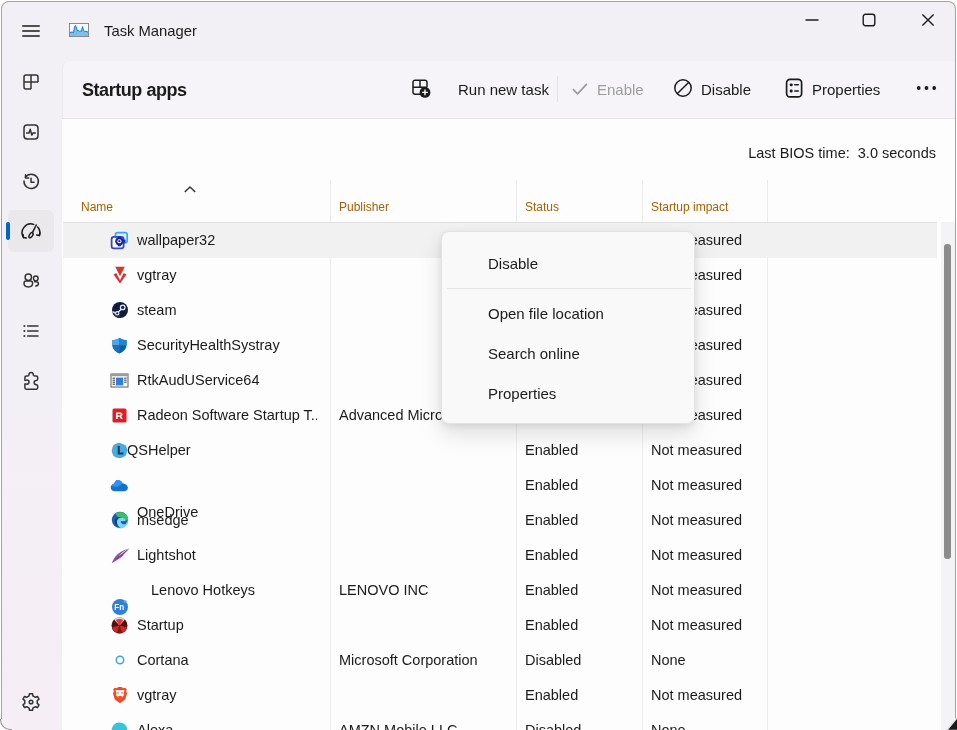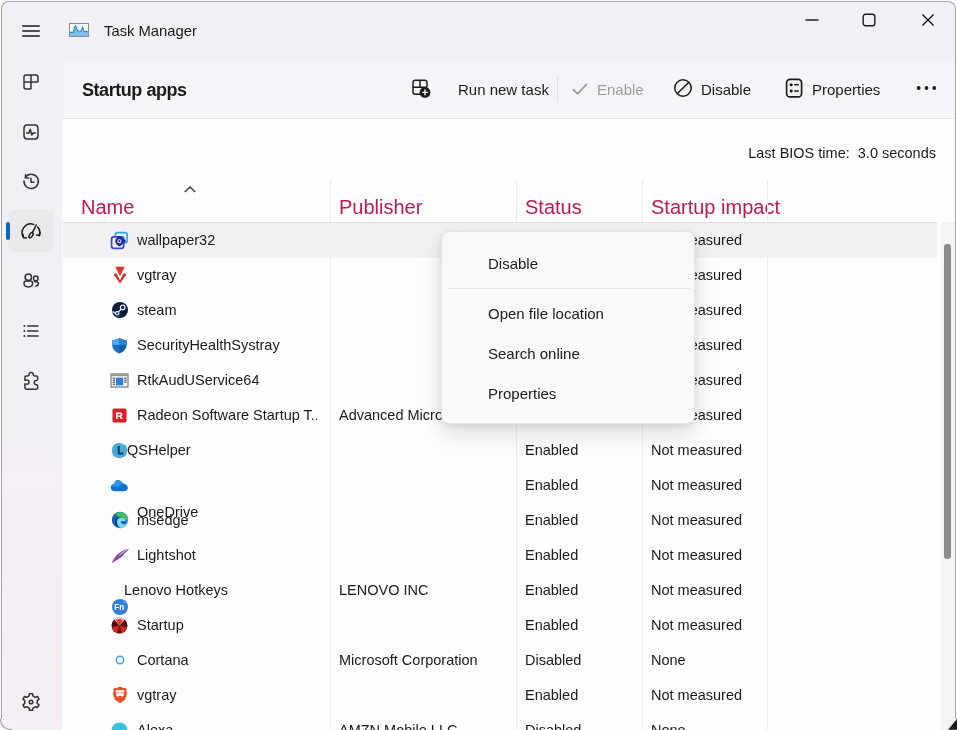--- a/index.html
+++ b/index.html
@@ -11,22 +11,22 @@
   border:1px solid #a5a1a6; border-bottom:none; border-radius:8px 8px 0 0; }
 .card { position:absolute; left:62px; top:60px; width:893px; height:59px;
   background:#f6f4f8; border-top-left-radius:8px;
   border-left:1px solid #edeaef; border-top:1px solid #f2eff4; }
 .content { position:absolute; left:62px; top:119px; width:893px; height:611px;
   background:#fdfdfd; }
 .t { position:absolute; white-space:nowrap; color:#1b1b1b;
   font-size:14.5px; line-height:18px; }
 .ct { position:absolute; white-space:nowrap; color:#1b1b1b;
   font-size:14.5px; line-height:18px; overflow:hidden; }
-.hdr { position:absolute; white-space:nowrap; color:#be185d;
-  font-size:20px; line-height:18px; }
+.hdr { position:absolute; white-space:nowrap; color:#a16207;
+  font-size:12px; line-height:18px; }
 .vline { position:absolute; width:1px; background:#ececec; }
 .menu { position:absolute; left:441px; top:231px; width:254px; height:193px;
   background:#f9f9f9; border:1px solid #e3e3e3; border-radius:8px;
   box-shadow:0 10px 22px rgba(0,0,0,0.13), 0 2px 6px rgba(0,0,0,0.08); }
 .mi { position:absolute; left:46px; white-space:nowrap; color:#1b1b1b;
   font-size:15px; line-height:18px; }
 </style></head>
 <body>
 <div class="win"></div>
 
@@ -306,21 +306,21 @@
 <div class="ct" style="left:525px;top:546px;width:110px;">Enabled</div>
 <div class="ct" style="left:651px;top:546px;width:112px;">Not measured</div>
 <div class="abs" style="left:63px;top:572.5px;width:874px;height:35px;"></div>
 <div class="abs" style="left:110.5px;top:581.0px;width:18px;height:18px;margin-top:17px;">
     <svg width="18" height="18" viewBox="0 0 18 18">
 <circle cx="9" cy="9" r="8" fill="#2e7fd6"></circle>
 <text x="8.2" y="12.2" font-family="Liberation Sans,sans-serif" font-size="8.2" font-weight="bold" fill="#fff" text-anchor="middle">Fn</text>
 <circle cx="14.2" cy="3.6" r="1.4" fill="#5ea7ec"></circle>
 </svg>
   </div>
-<div class="ct" style="left:124px;top:581px;width:180px;">Lenovo Hotkeys</div>
+<div class="ct" style="left:151px;top:581px;width:180px;">Lenovo Hotkeys</div>
 <div class="ct" style="left:339px;top:581px;width:172px;">LENOVO INC</div>
 <div class="ct" style="left:525px;top:581px;width:110px;">Enabled</div>
 <div class="ct" style="left:651px;top:581px;width:112px;">Not measured</div>
 <div class="abs" style="left:63px;top:607.5px;width:874px;height:35px;"></div>
 <div class="abs" style="left:111.0px;top:616.5px;width:17px;height:17px;">
     <svg width="17" height="17" viewBox="0 0 17 17">
 <circle cx="8.5" cy="8.5" r="8" fill="#57100f"></circle>
 <path d="M8.5 8.5 L3.1 2.5 A 7.6 7.6 0 0 1 13.9 2.5 Z" fill="#d4d4d4"></path>
 <path d="M8.5 8.5 L1.2 10.2 A 7.6 7.6 0 0 0 6.0 15.9 Z" fill="#cc2727"></path>
 <path d="M8.5 8.5 L15.8 10.2 A 7.6 7.6 0 0 1 11.0 15.9 Z" fill="#cc2727"></path>

